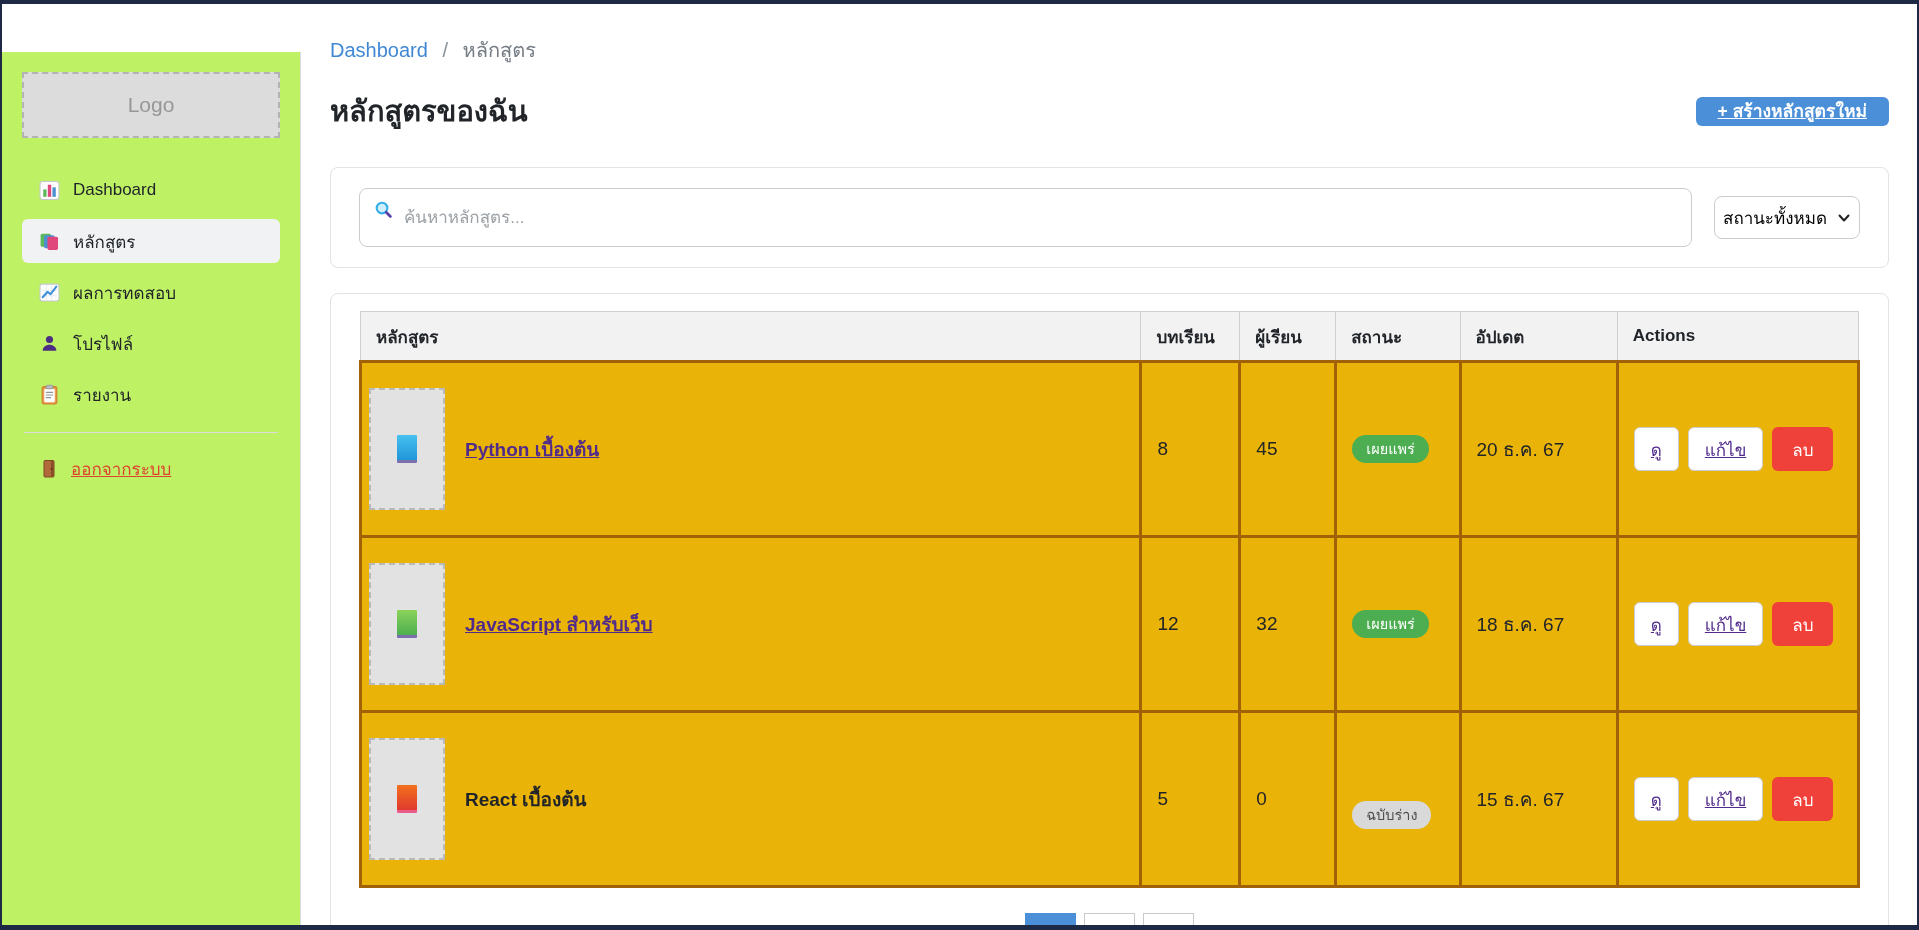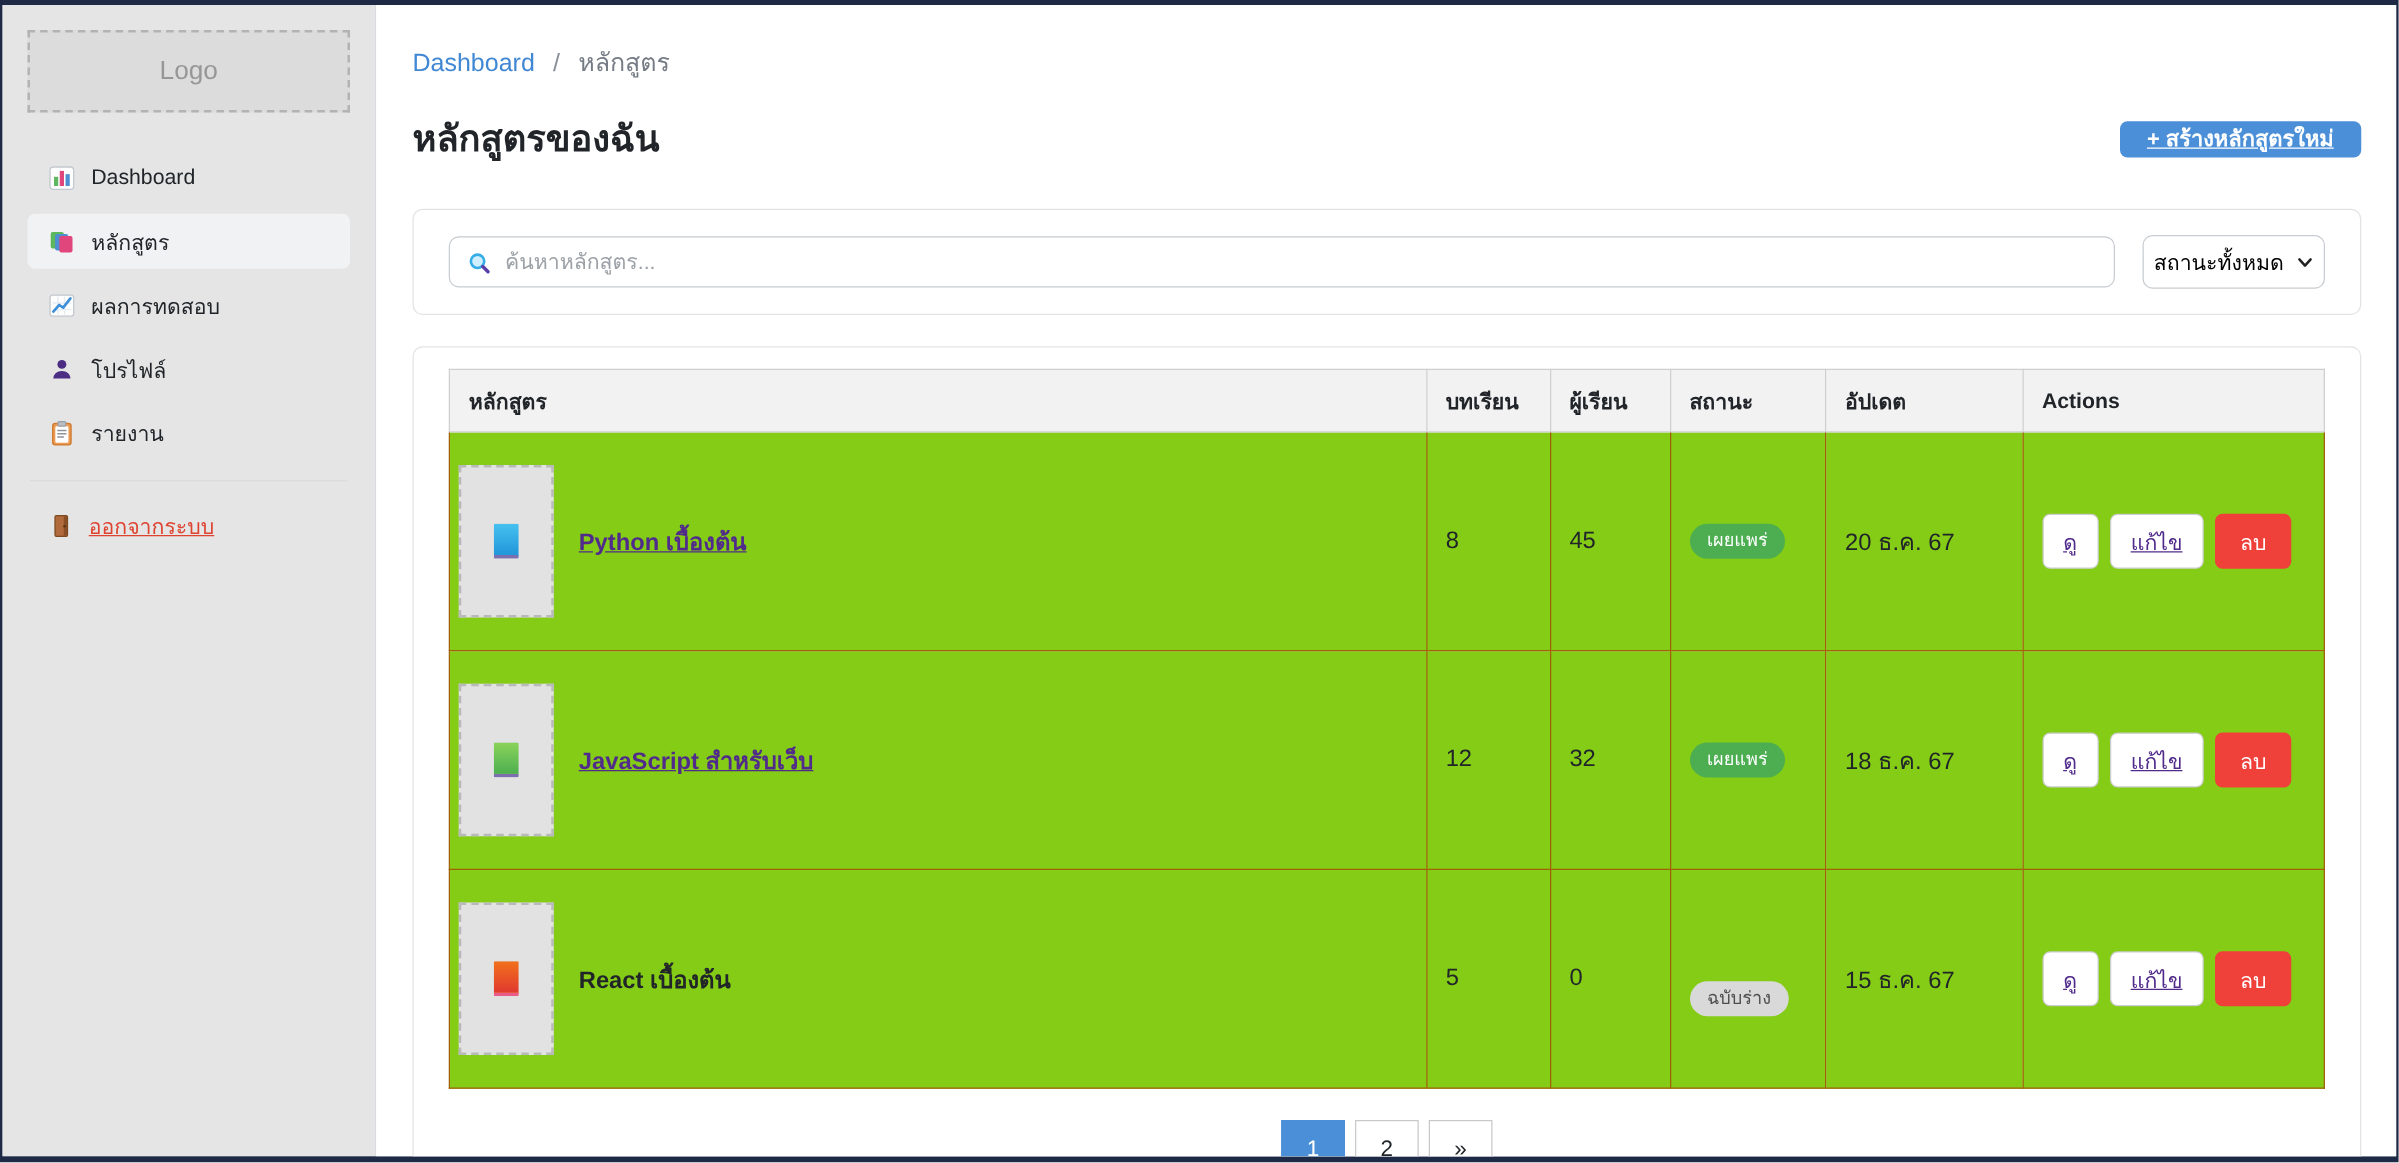--- a/index.html
+++ b/index.html
@@ -9,21 +9,21 @@
   .page {
     width:1919px; height:930px; overflow:hidden;
     border-top:4px solid var(--frame-navy,#1e2a45);
     border-bottom:5px solid var(--frame-navy,#1e2a45);
     border-left:2px solid var(--frame-navy,#1e2a45);
     border-right:2px solid var(--frame-navy,#1e2a45);
     display:flex; background:#fff;
   }
 
   
-  .sidebar { flex:0 0 299px; width:299px; border-right:1px solid #d8dce1; padding:20px; background:#e5e5e5; }
+  .sidebar { flex:0 0 299px; width:299px; border-right:1px solid #d8dce1; padding:20px; background:#bef264;margin-top:48px; }
   .logo-box { height:66px; background:#dcdcdc; border:2px dashed #b3b3b3; display:flex; align-items:center; justify-content:center; color:#979797; font-size:21px; }
   .menu { margin-top:30px; display:flex; flex-direction:column; gap:7px; }
   .menu-item { display:flex; align-items:center; gap:13px; height:44px; padding:0 17px; font-size:17px; color:#212529; text-decoration:none; border-radius:6px; cursor:pointer; }
   .menu-item.active { background:#f1f2f4; }
   .menu-item svg { flex:0 0 auto; }
   .menu-divider { border:none; border-top:1px solid #dcdcdc; margin:16px 2px 14px 2px; }
   .logout { display:flex; align-items:center; gap:12px; padding:8px 17px; color:var(--logout-red,#de4330); text-decoration:underline; font-size:17px; cursor:pointer; }
 
   
   .main { flex:1; display:flex; flex-direction:column; min-width:0; }
@@ -35,28 +35,28 @@
   .breadcrumb .sep { margin:0 9px; color:#8a9098; }
 
   .header-row { display:flex; justify-content:space-between; align-items:center; margin-top:22px; }
   .page-title { margin:0; font-size:29px; font-weight:bold; color:#212529; }
   .create-btn { background:var(--accent-blue,#4a8fd8); color:#fff; border:none; border-radius:6px; height:29px; padding:0 22px; font-size:17.5px; font-weight:bold; text-decoration:underline; cursor:pointer; }
 
   .card { background:#fff; border:1px solid #e3e3e3; border-radius:8px; }
   .filter-card { margin-top:33px; padding:20px 28px; display:flex; align-items:center; gap:22px; }
   .search-wrap { flex:1; position:relative; }
   .search-wrap svg { position:absolute; left:14px; top:11px; }
-  .search-input { width:100%; height:41px; border:1px solid #c8ccd0; border-radius:8px; padding:0 14px 0 44px; font-size:17px; color:#212529; outline:none; font-family:inherit; }
+  .search-input { width:100%; height:59px; border:1px solid #c8ccd0; border-radius:8px; padding:0 14px 0 44px; font-size:17px; color:#212529; outline:none; font-family:inherit; }
   .search-input::placeholder { color:#9ba1a6; }
   .status-select { flex:0 0 146px; height:43px; border:1px solid #c8ccd0; border-radius:8px; display:flex; align-items:center; justify-content:center; gap:10px; font-size:17px; color:#000000; cursor:pointer; background:#fff; }
 
   .table-card { margin-top:25px; padding:17px 28px 22px 28px; }
   table { width:100%; border-collapse:collapse; table-layout:fixed; }
   th { background:#f2f2f2; border:1px solid #cfcfcf; height:50px; text-align:left; padding:0 15px; font-size:17px; color:#212529; font-weight:bold; }
-  td { border:1px solid #a16207; height:175px; padding:0 15px; font-size:19px; color:#212529; background:#84cc16; }
+  td { border:3px solid #a16207; height:175px; padding:0 15px; font-size:19px; color:#212529; background:#eab308; }
 
   .course-inner { display:flex; align-items:center; gap:20px; }
   td.course-cell { padding:0 15px 0 7px; }
   .thumb { width:76px; height:122px; background:#e2e2e2; border:2px dashed #b9b9b9; display:flex; align-items:center; justify-content:center; flex:0 0 auto; }
   .book { width:20px; height:28px; border-radius:1px; }
   .course-link { color:var(--link-purple,#512b8b); font-weight:bold; text-decoration:underline; cursor:pointer; }
   .course-plain { color:#212529; font-weight:bold; }
 
   .badge { display:inline-block; padding:7px 14px; border-radius:15px; font-size:14.5px; line-height:1; }
   .badge.published { background:var(--published-green,#4cae51); color:#fff; }

